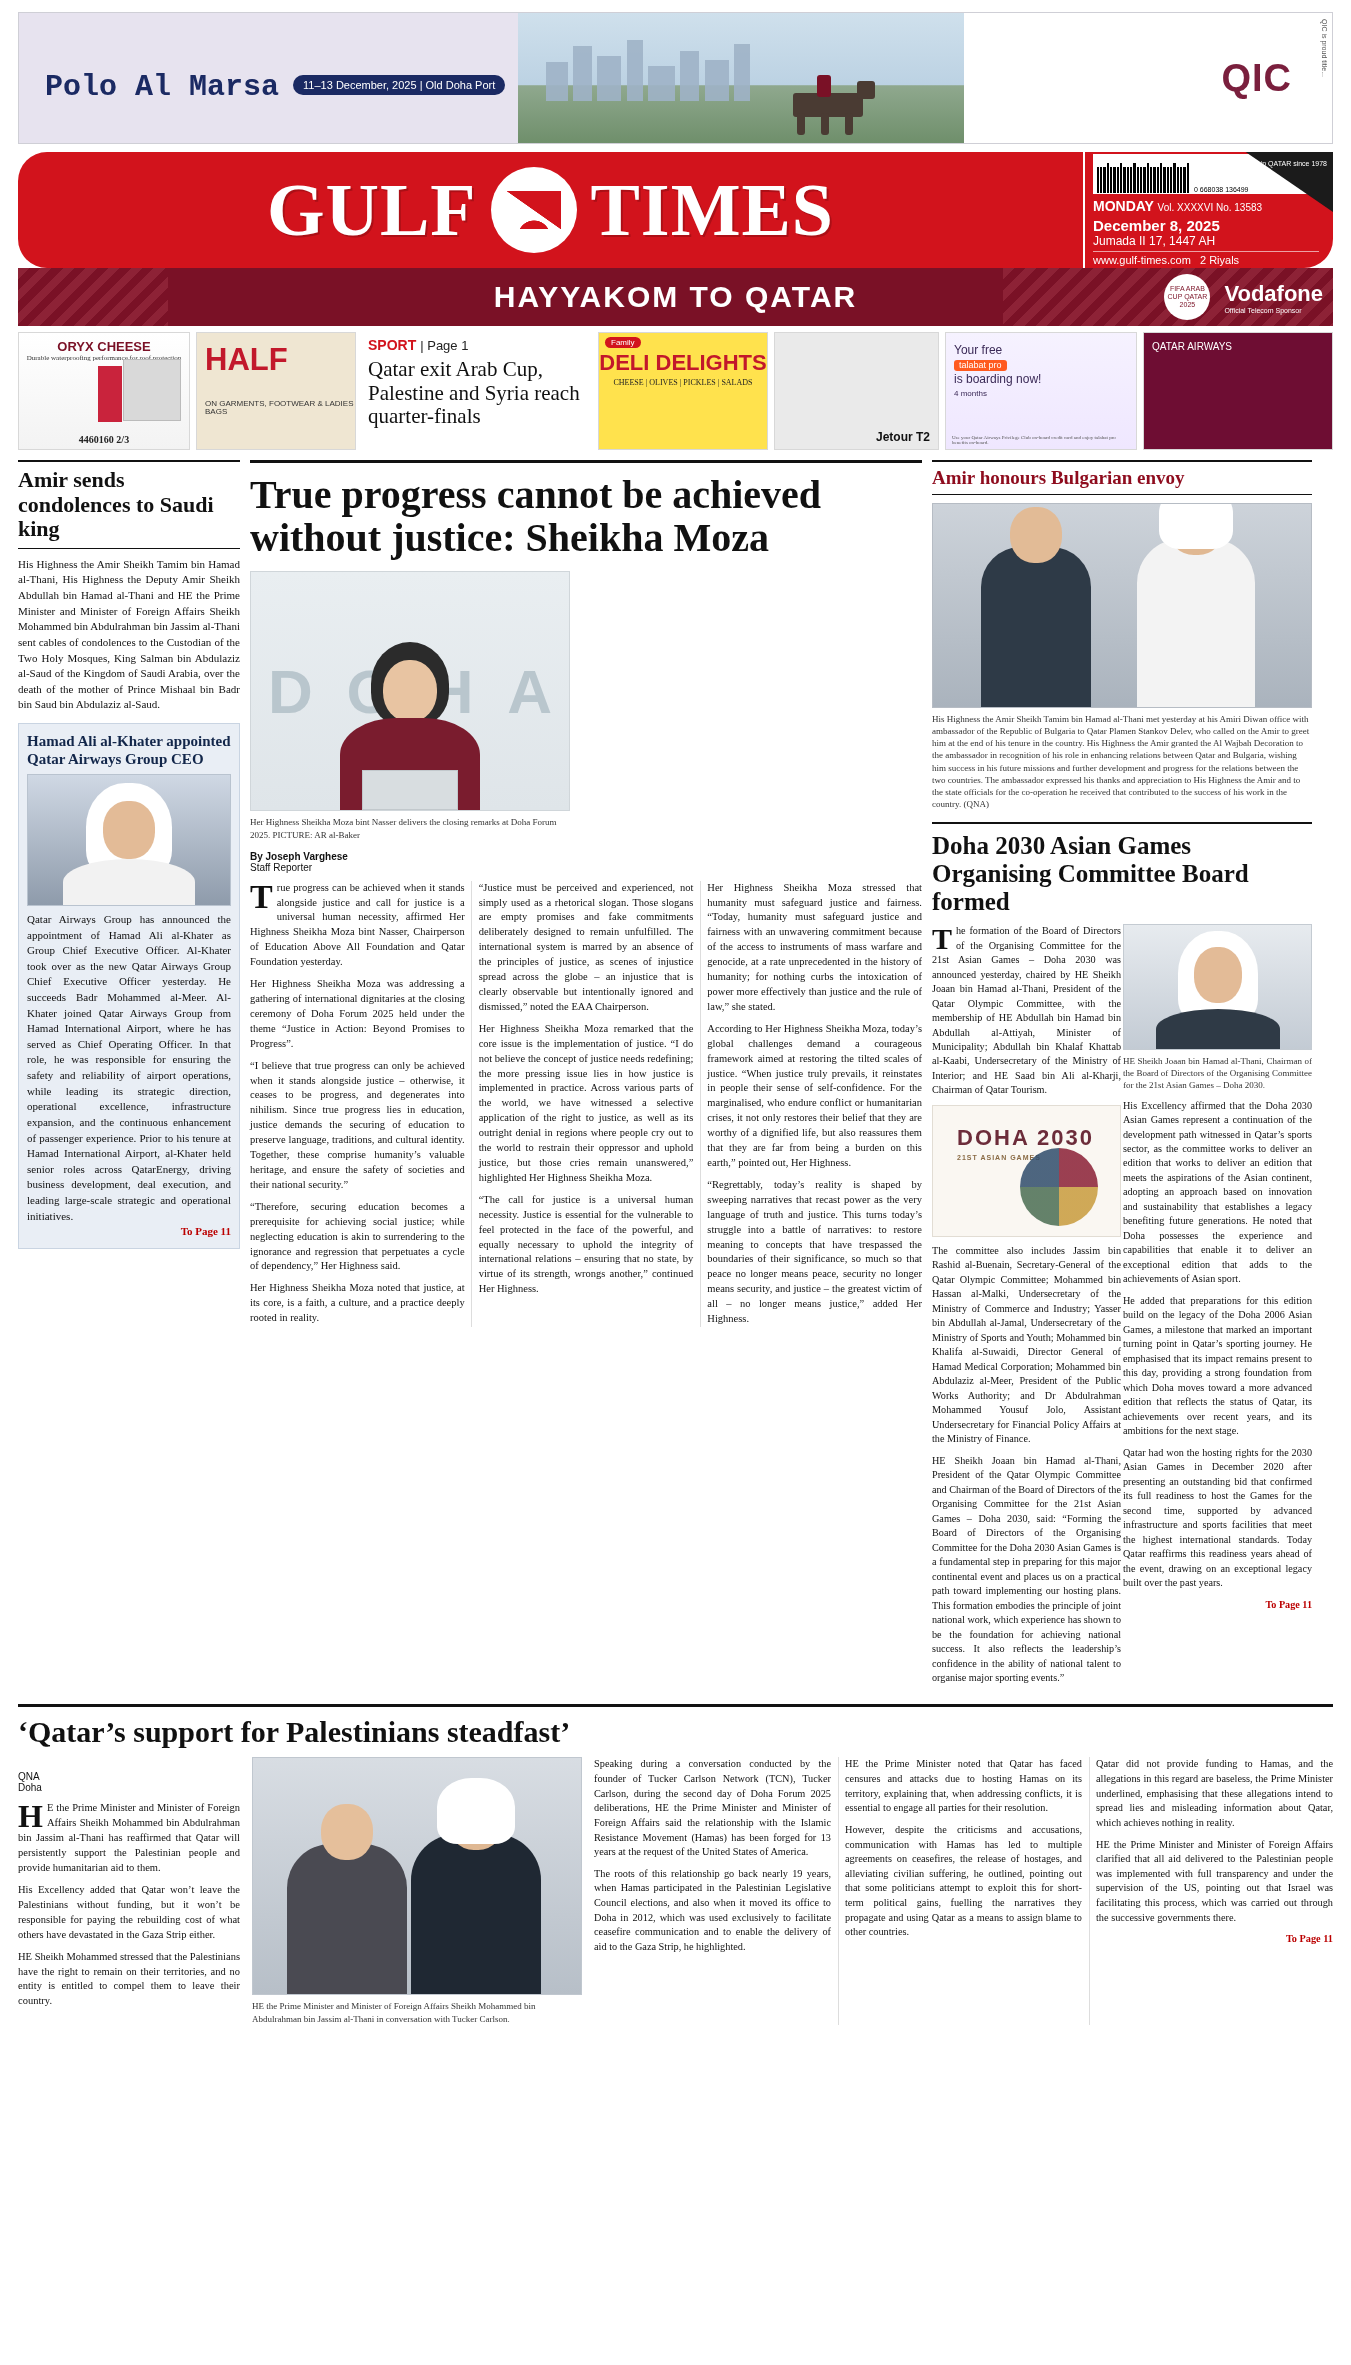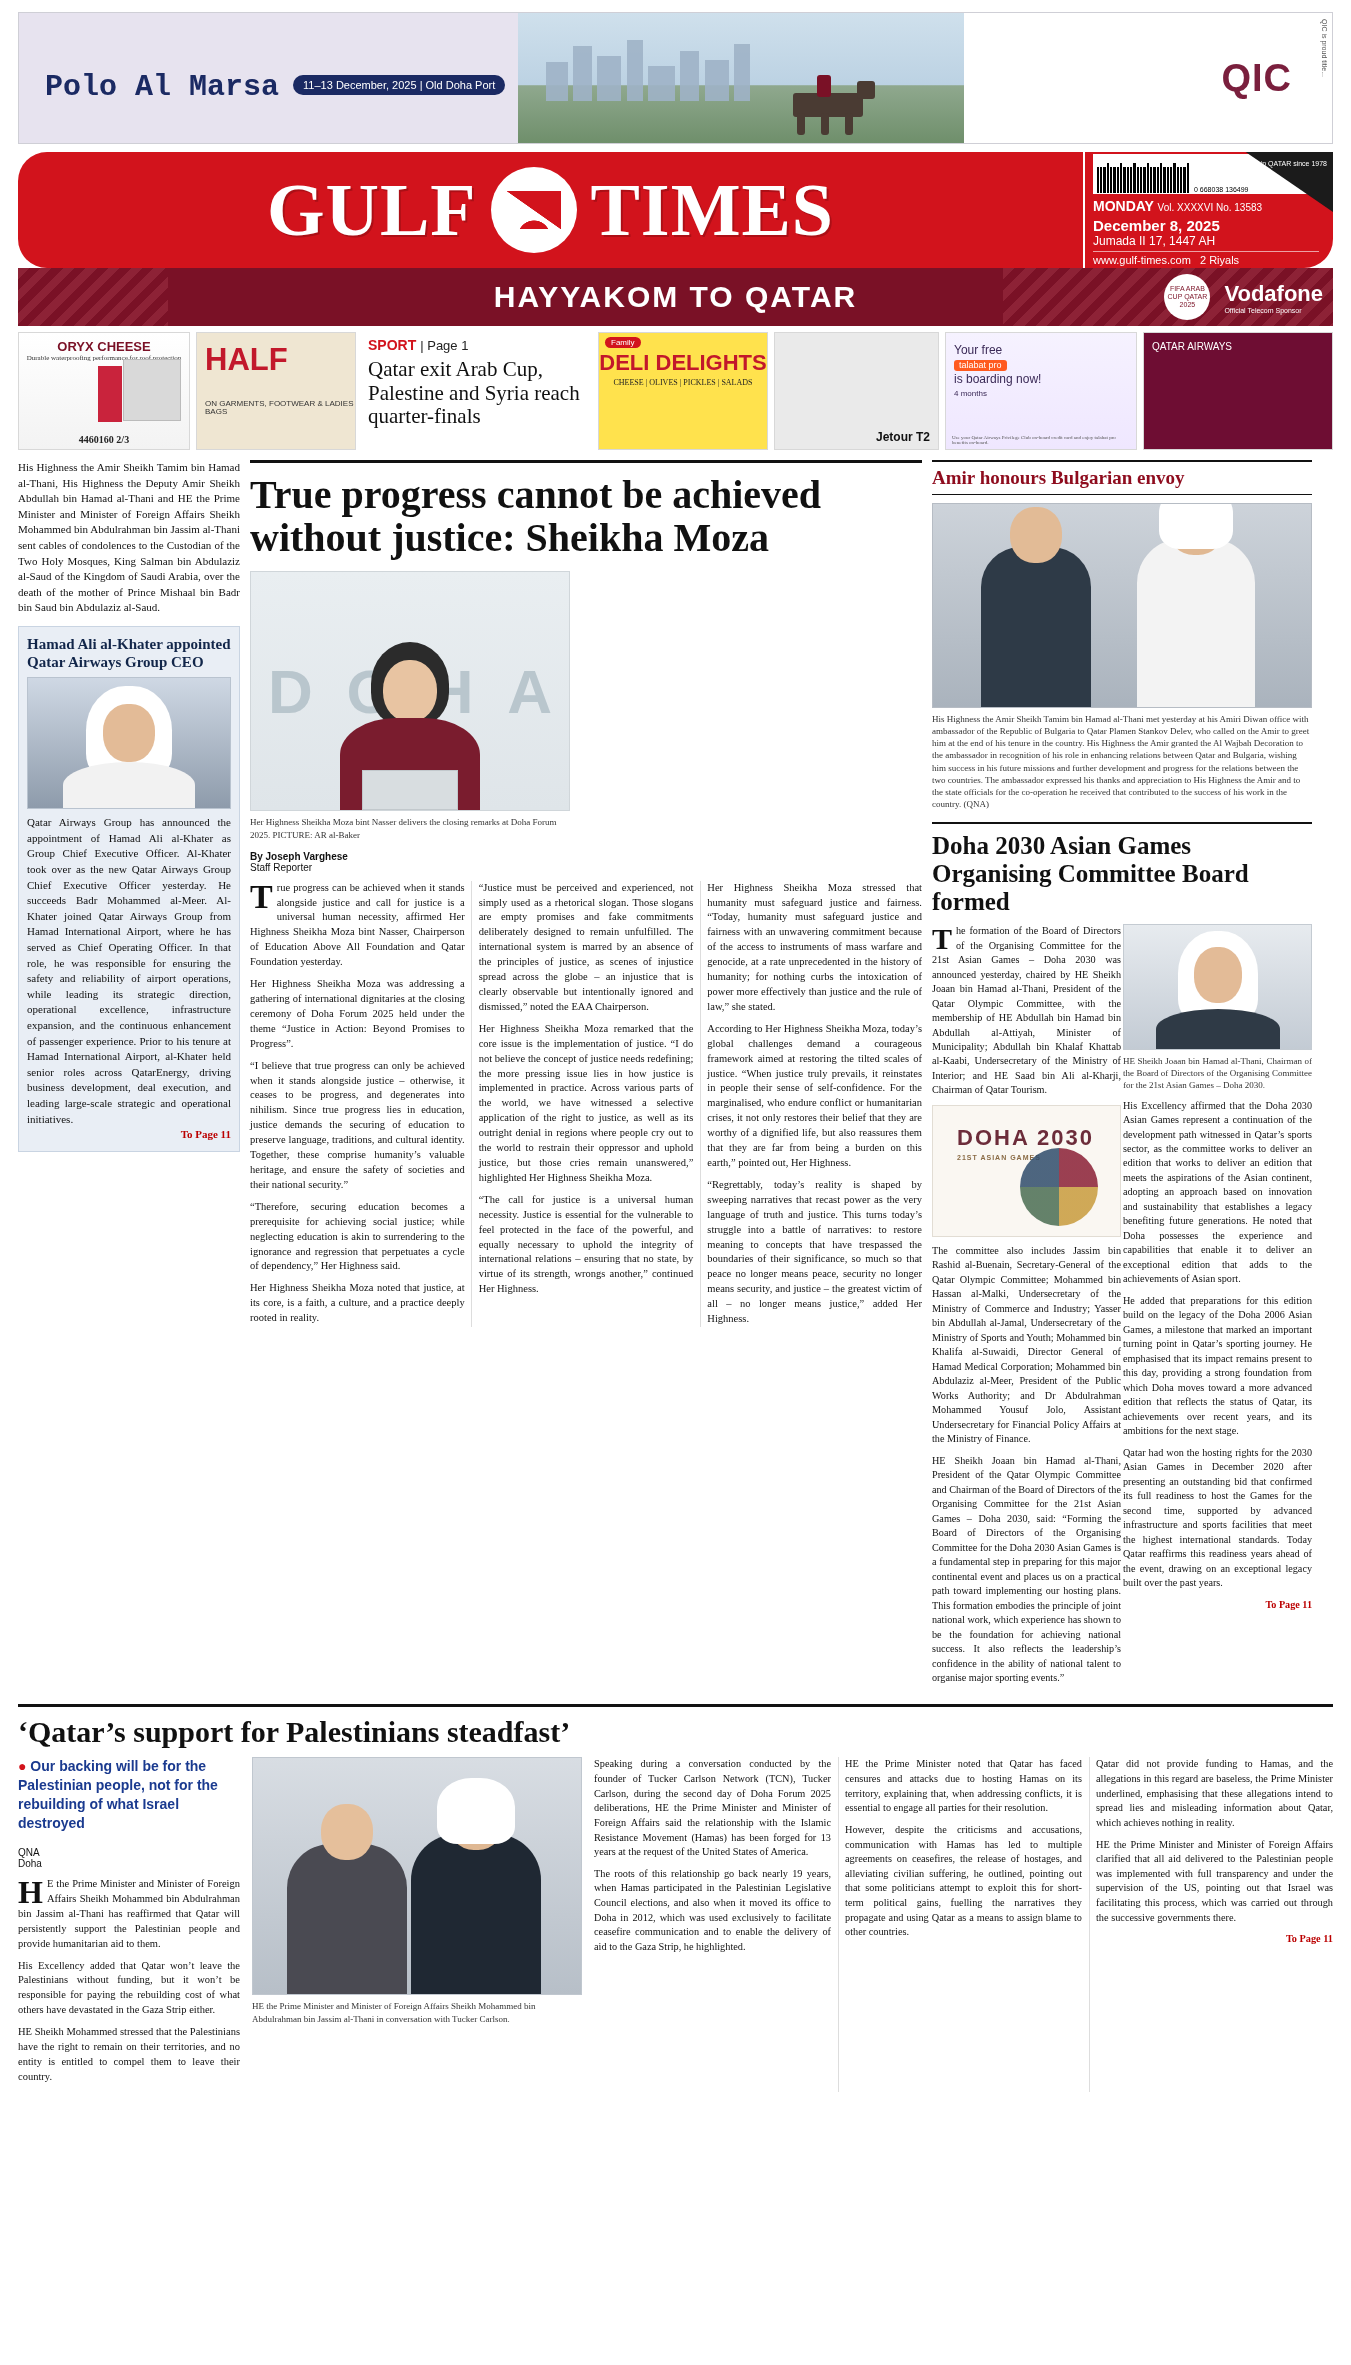--- a/index.html
+++ b/index.html
@@ -366,20 +366,21 @@
       <div class="talabat-note">Use your Qatar Airways Privilege Club on-board credit card and enjoy talabat pro benefits on-board.</div>
     </div>
     <div class="cell c7">
       <div class="qic2">QATAR AIRWAYS</div>
     </div>
   </div>
 
   <div class="content">
 
     <div class="col-left">
+      <h2 class="sect">Amir sends condolences to Saudi king</h2>
       <div class="lead-body">His Highness the Amir Sheikh Tamim bin Hamad al-Thani, His Highness the Deputy Amir Sheikh Abdullah bin Hamad al-Thani and HE the Prime Minister and Minister of Foreign Affairs Sheikh Mohammed bin Abdulrahman bin Jassim al-Thani sent cables of condolences to the Custodian of the Two Holy Mosques, King Salman bin Abdulaziz al-Saud of the Kingdom of Saudi Arabia, over the death of the mother of Prince Mishaal bin Badr bin Saud bin Abdulaziz al-Saud.</div>
 
       <div class="box">
         <h3>Hamad Ali al-Khater appointed Qatar Airways Group CEO</h3>
         <div class="portrait">
           <div class="ghutra"></div>
           <div class="face"></div>
           <div class="body"></div>
         </div>
         <div class="lead-body" style="margin-top:6px">Qatar Airways Group has announced the appointment of Hamad Ali al-Khater as Group Chief Executive Officer. Al-Khater took over as the new Qatar Airways Group Chief Executive Officer yesterday. He succeeds Badr Mohammed al-Meer. Al-Khater joined Qatar Airways Group from Hamad International Airport, where he has served as Chief Operating Officer. In that role, he was responsible for ensuring the safety and reliability of airport operations, while leading its strategic direction, operational excellence, infrastructure expansion, and the continuous enhancement of passenger experience. Prior to his tenure at Hamad International Airport, al-Khater held senior roles across QatarEnergy, driving business development, deal execution, and leading large-scale strategic and operational initiatives.</div>
@@ -467,24 +468,20 @@
         </div>
       </div>
     </div>
   </div>
 
   <div class="bottom">
     <h2 class="bottom-head">‘Qatar’s support for Palestinians steadfast’</h2>
     <div class="bottom-grid">
 
       <div class="bq">
-        <div class="quote">
-          <span class="bullet">●</span>
-          <span>Our backing will be for the Palestinian people, not for the rebuilding of what Israel destroyed</span>
-        </div>
         <div class="qna">
           <span>QNA</span>
           <span>Doha</span>
         </div>
         <div class="bq-body">
           <p class="first" style="margin:0 0 7px 0">HE the Prime Minister and Minister of Foreign Affairs Sheikh Mohammed bin Abdulrahman bin Jassim al-Thani has reaffirmed that Qatar will persistently support the Palestinian people and provide humanitarian aid to them.</p>
           <p style="margin:0 0 7px 0">His Excellency added that Qatar won’t leave the Palestinians without funding, but it won’t be responsible for paying the rebuilding cost of what others have devastated in the Gaza Strip either.</p>
           <p style="margin:0 0 7px 0">HE Sheikh Mohammed stressed that the Palestinians have the right to remain on their territories, and no entity is entitled to compel them to leave their country.</p>
         </div>
       </div>

